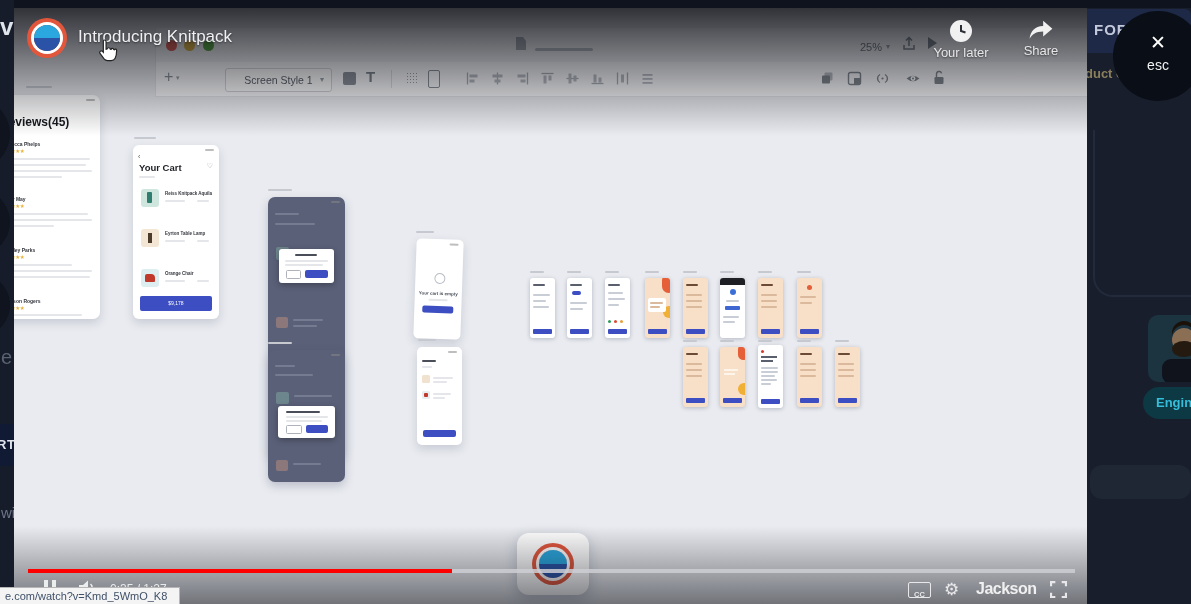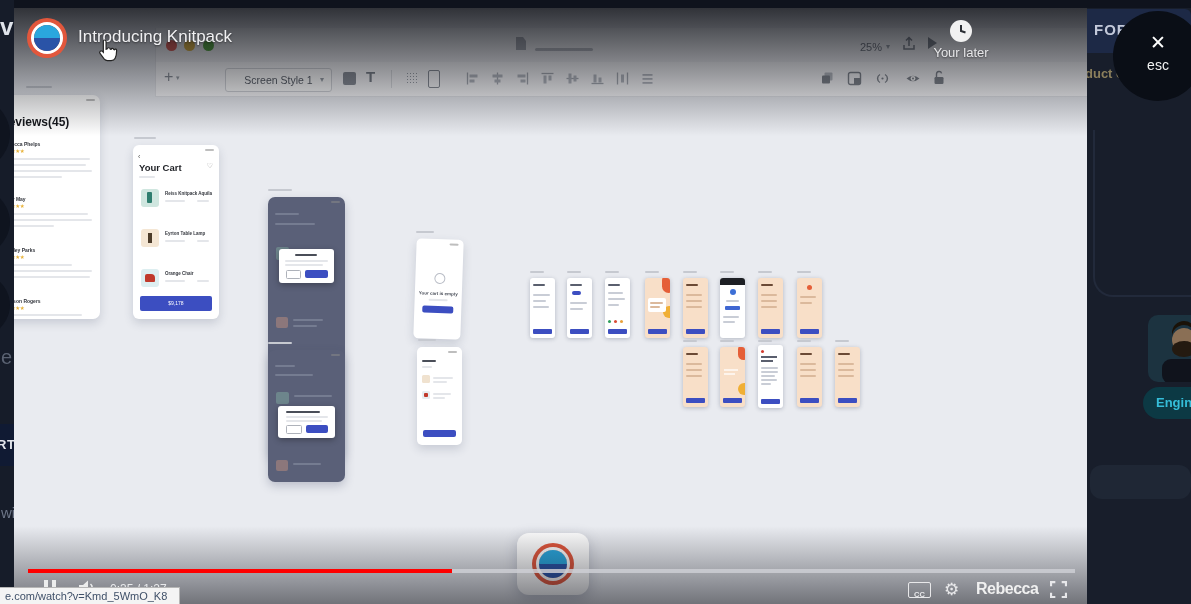--- a/index.html
+++ b/index.html
@@ -432,38 +432,44 @@
   <svg class="abs ovl" style="left:82px;top:30px;" width="22" height="26" viewBox="0 0 24 28">
     <path d="M9 2c1.2 0 2 .9 2 2v8l1-.2c.5-2 3.4-1.7 3.6.2l.9.1c.4-1.4 2.6-1.3 2.9.3l.8.2c.5-1 2.3-.8 2.3.8 0 3-.6 6.6-1.6 8.6-.8 1.7-2 2.5-4.4 2.5h-4c-1.6 0-2.7-.6-3.7-1.8L4.6 17c-1.7-1.9.6-4.2 2.4-2.7l1 1V4c0-1.1.9-2 1-2z" fill="#fff" stroke="#222" stroke-width="1.3"></path>
   </svg>
   <div class="abs ovl" style="left:905px;top:11px;width:84px;height:48px;text-align:center;">
     <svg width="24" height="24" viewBox="0 0 24 24" style="display:block;margin:0 auto;">
       <circle cx="12" cy="12" r="11" fill="#f1f1f1"></circle>
       <path d="M12 6 V12 L16.5 13.5" stroke="#2a2d33" stroke-width="2" fill="none"></path>
     </svg>
     <span style="font-size:13px;color:#e6e6e8;text-shadow:0 1px 2px rgba(0,0,0,.5);">Your later</span>
   </div>
+  <div class="abs ovl" style="left:997px;top:11px;width:60px;height:48px;text-align:center;">
+    <svg width="26" height="22" viewBox="0 0 24 20" style="display:block;margin:0 auto;">
+      <path d="M14 1.5 L22.5 8.8 L14 16 V11.3 C7.5 11.3 3.8 13.8 1.5 18 C2.2 11 6.2 6.6 14 6.2 Z" fill="#f1f1f1"></path>
+    </svg>
+    <span style="font-size:13px;color:#e6e6e8;text-shadow:0 1px 2px rgba(0,0,0,.5);">Share</span>
+  </div>
 
   <div class="abs ovl" style="left:14px;top:561px;width:1047px;height:3.5px;background:rgba(205,206,212,.85);">
     <div style="position:absolute;left:0;top:0;width:424px;height:3.5px;background:#ff0000;"></div>
   </div>
   <div class="abs ovl" style="left:30px;top:572px;width:14px;height:15px;">
     <div style="position:absolute;left:0;width:4px;height:14px;background:#eceded;"></div>
     <div style="position:absolute;left:8px;width:4px;height:14px;background:#eceded;"></div>
   </div>
   <svg class="abs ovl" style="left:64px;top:572px;" width="20" height="15" viewBox="0 0 20 15">
     <path d="M1 5 h4 l5 -4.5 v14 l-5 -4.5 h-4 z" fill="#eceded"></path>
     <path d="M12.5 4 a4.5 4.5 0 0 1 0 7" stroke="#eceded" stroke-width="1.6" fill="none"></path>
   </svg>
   <span class="abs ovl pc-white" style="left:96px;top:574px;font-size:12px;">0:35 / 1:27</span>
   <div class="abs ovl" style="left:894px;top:574px;width:21px;height:14px;border:1.5px solid #e8e8ea;border-radius:2px;text-align:center;">
     <span style="font-size:7.5px;font-weight:bold;color:#e8e8ea;line-height:14px;">CC</span>
   </div>
   <span class="abs ovl" style="left:930px;top:571px;font-size:17px;color:#e8e8ea;">⚙</span>
-  <span class="abs ovl" style="left:962px;top:572px;font-size:16px;font-weight:bold;color:#f0f0f0;letter-spacing:-.5px;">Rebecca</span>
+  <span class="abs ovl" style="left:962px;top:572px;font-size:16px;font-weight:bold;color:#f0f0f0;letter-spacing:-.5px;">Jackson</span>
   <svg class="abs ovl" style="left:1036px;top:573px;" width="17" height="17" viewBox="0 0 16 16">
     <path d="M1 5 V1 H5 M11 1 H15 V5 M15 11 V15 H11 M5 15 H1 V11" stroke="#e8e8ea" stroke-width="2" fill="none"></path>
   </svg>
 </div>
 
 <div class="abs" style="left:1113px;top:11px;width:90px;height:90px;border-radius:50%;background:#0a0e16;z-index:30;text-align:center;">
   <div style="margin-top:22px;font-size:19px;color:#fff;line-height:20px;">✕</div>
   <div style="font-size:14px;color:#f2f2f2;margin-top:4px;">esc</div>
 </div>
 

